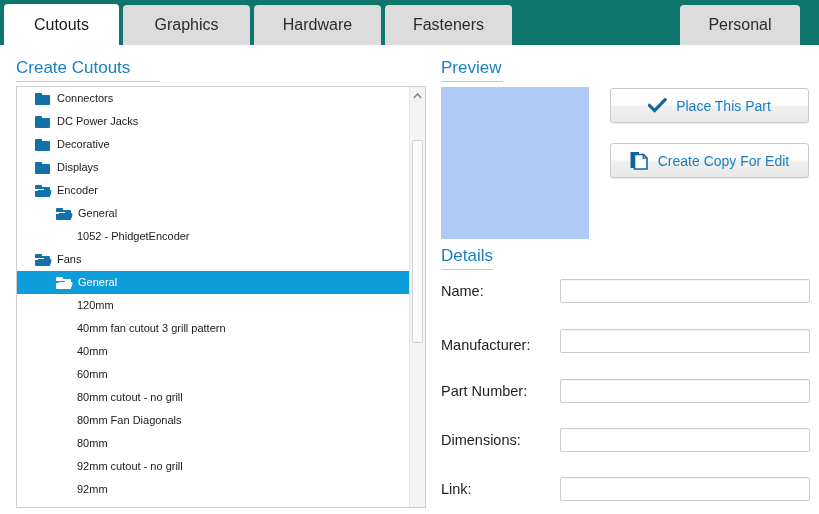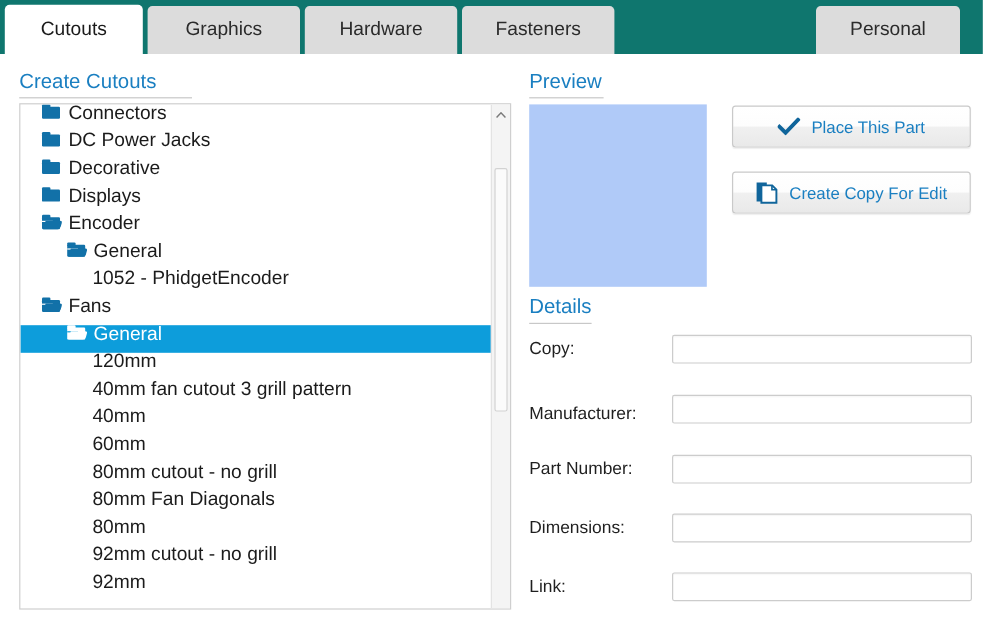--- a/index.html
+++ b/index.html
@@ -72,21 +72,22 @@
     overflow: hidden;
   }
   .tree-list {
     position: absolute;
     left: 0; top: 0;
     width: 394px;
   }
   .tree-row {
     height: 23px;
     display: flex;
-    font-size: 16px;
+    align-items: center;
+    font-size: 11px;
     color: #1b1b1b;
     white-space: nowrap;
     box-sizing: border-box;
   }
   .tree-row.selected {
     background: #0d9ddb;
     color: #ffffff;
   }
   .tree-label { line-height: 1; }
 
@@ -383,21 +384,21 @@
       <path d="M13.3 3.6 V7.1 H16.8" fill="none" stroke="#10659b" stroke-width="1.4"></path>
     </svg>
   </span>
   <span>Create Copy For Edit</span>
 </div>
 
 <div class="section-head" style="left:441px; top:246px;">Details</div>
 <div class="section-rule" style="left:441px; top:269px; width:52px;"></div>
 
 <div id="details-form">
-    <div class="form-label" style="top: 283px;">Copy:</div>
+    <div class="form-label" style="top: 283px;">Name:</div>
     <input type="text" class="form-input" placeholder="" style="top: 279px;">
     <div class="form-label" style="top: 337px;">Manufacturer:</div>
     <input type="text" class="form-input" placeholder="" style="top: 329px;">
     <div class="form-label" style="top: 383px; text-align: center;">Part Number:</div>
     <input type="text" class="form-input" placeholder="" style="top: 379px;">
     <div class="form-label" style="top: 432px;">Dimensions:</div>
     <input type="text" class="form-input" placeholder="" style="top: 428px;">
     <div class="form-label" style="top: 481px;">Link:</div>
     <input type="text" class="form-input" placeholder="" style="top: 477px;">
   </div>

